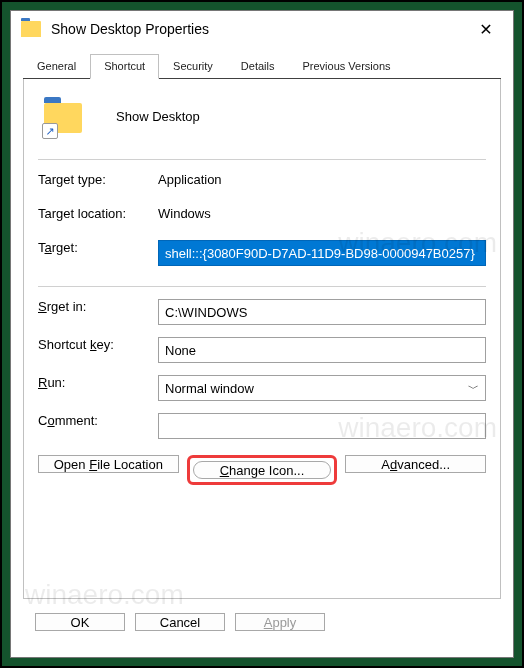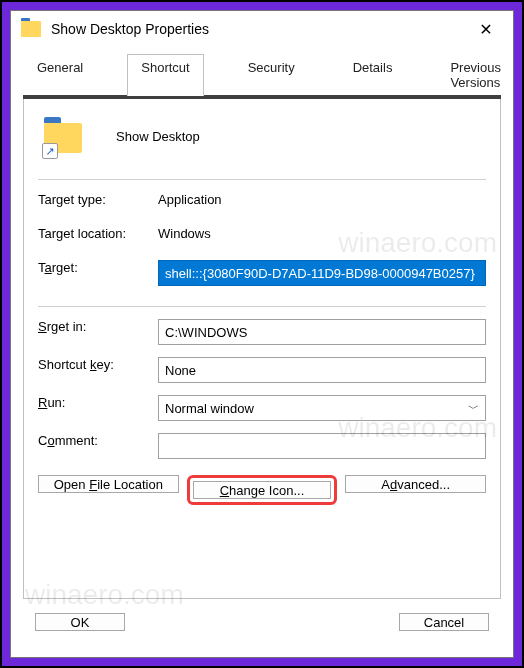--- a/index.html
+++ b/index.html
@@ -1,31 +1,31 @@
 <!DOCTYPE html>
 <html><head>
 <meta charset="utf-8">
 <style>
 * { box-sizing: border-box; margin: 0; padding: 0; font-family: "Segoe UI", Tahoma, sans-serif; }
 body { background: #fff; width: 524px; height: 668px; overflow: hidden; }
 
-.outer-border { width: 524px; height: 668px; border: 2px solid #000; background: #6d28d9; padding: 8px; }
+.outer-border { width: 524px; height: 668px; border: 2px solid #000; background: #14532d; padding: 8px; }
 .window { width: 100%; height: 100%; border: 1px solid #767676; background: #fff; display: flex; flex-direction: column; }
 
 .titlebar { display: flex; align-items: center; height: 36px; padding: 0 6px 0 10px; font-size: 14px; }
 .titlebar .title-icon { width: 20px; height: 20px; margin-right: 10px; position: relative; }
 .titlebar .title-text { flex: 1; color: #000; }
 .titlebar .close-btn { width: 42px; height: 32px; display: flex; align-items: center; justify-content: center; font-size: 16px; font-weight: 300; cursor: default; }
 
 .folder-icon { display: inline-block; width: 20px; height: 16px; background: #ffd75e; border-radius: 1px 1px 0 0; position: relative; top: 2px; }
 .folder-icon::before { content: ""; position: absolute; top: -3px; left: 0; width: 9px; height: 3px; background: #3b78c4; border-radius: 1px 1px 0 0; }
 
 .content { flex: 1; padding: 6px 12px 12px 12px; display: flex; flex-direction: column; position: relative; }
 
-.tabs { display: flex; border-bottom: 4px solid #404040; font-size: 13px; gap: 30px; }
+.tabs { display: flex; border-bottom: 1px solid #404040; font-size: 11px; }
 .tab { padding: 5px 13px 6px 13px; color: #222; border: 1px solid transparent; border-bottom: none; position: relative; top: 1px; cursor: default; }
 .tab.active { border-color: #c0c0c0; background: #fff; border-bottom: 1px solid #fff; }
 
 .tab-panel { flex: 1; border-left: 1px solid #c0c0c0; border-right: 1px solid #c0c0c0; border-bottom: 1px solid #c0c0c0; padding: 16px 14px 14px 14px; font-size: 13px; color: #000; display: flex; flex-direction: column; }
 
 .header-row { display: flex; align-items: center; margin-bottom: 14px; }
 .big-icon { width: 42px; height: 42px; margin-right: 30px; margin-left: 6px; position: relative; }
 .big-folder { width: 38px; height: 30px; background: #ffd75e; border-radius: 2px; position: absolute; top: 8px; }
 .big-folder::before { content: ""; position: absolute; top: -6px; left: 0; width: 17px; height: 6px; background: #3b78c4; border-radius: 2px 2px 0 0; }
 .shortcut-arrow { position: absolute; bottom: -2px; left: -2px; width: 16px; height: 16px; background: #fff; border: 1px solid #999; border-radius: 2px; display: flex; align-items: center; justify-content: center; font-size: 11px; color: #1e5fc2; }
@@ -45,23 +45,23 @@
 }
 input.selected { background: #0078d4; color: #fff; border: 1px solid #0066b8; }
 .select-box { display: flex; align-items: center; justify-content: space-between; cursor: default; }
 .chevron { font-size: 11px; color: #333; }
 
 .btn-row { display: flex; gap: 8px; margin-top: 4px; }
 .btn { flex: 1; height: 18px; border: 1px solid #a8a8a8; background: #fdfdfd; font-size: 13px; display: flex; align-items: center; justify-content: center; cursor: default; }
 .btn.disabled { color: #9a9a9a; }
 
 .highlight-box { border: 3px solid #ee3b3b; border-radius: 6px; padding: 3px; flex: 1; }
-.highlight-box .btn { width: 100%; }
+.highlight-box .btn { width: 100%; border-radius: 12px; }
 
-.bottom-bar { display: flex; justify-content: space-between; gap: 10px; padding: 14px 12px; }
+.bottom-bar { display: flex; justify-content: flex-start; gap: 10px; padding: 14px 12px; }
 .bottom-bar .btn { width: 90px; flex: none; }
 
 .watermark { position: absolute; color: rgba(0,0,0,0.08); font-size: 28px; pointer-events: none; transform: rotate(0deg); }
 .wm1 { right: 16px; top: 180px; }
 .wm2 { right: 16px; top: 365px; }
 .wm3 { left: 14px; bottom: 46px; }
 </style>
 </head>
 <body>
 
@@ -162,20 +162,23 @@
         <div class="btn">
               <span><span>A</span><span class="underline">d</span><span>vanced...</span></span>
             </div>
       </div>
 
     </div>
 
     <div class="bottom-bar">
       <div class="btn">OK</div>
       <div class="btn">Cancel</div>
+      <div class="btn disabled">
+            <span><span></span><span class="underline">A</span><span>pply</span></span>
+          </div>
     </div>
 
     <div class="watermark wm1">winaero.com</div>
     <div class="watermark wm2">winaero.com</div>
     <div class="watermark wm3">winaero.com</div>
 
   </div>
 </div>
 </div>
 

